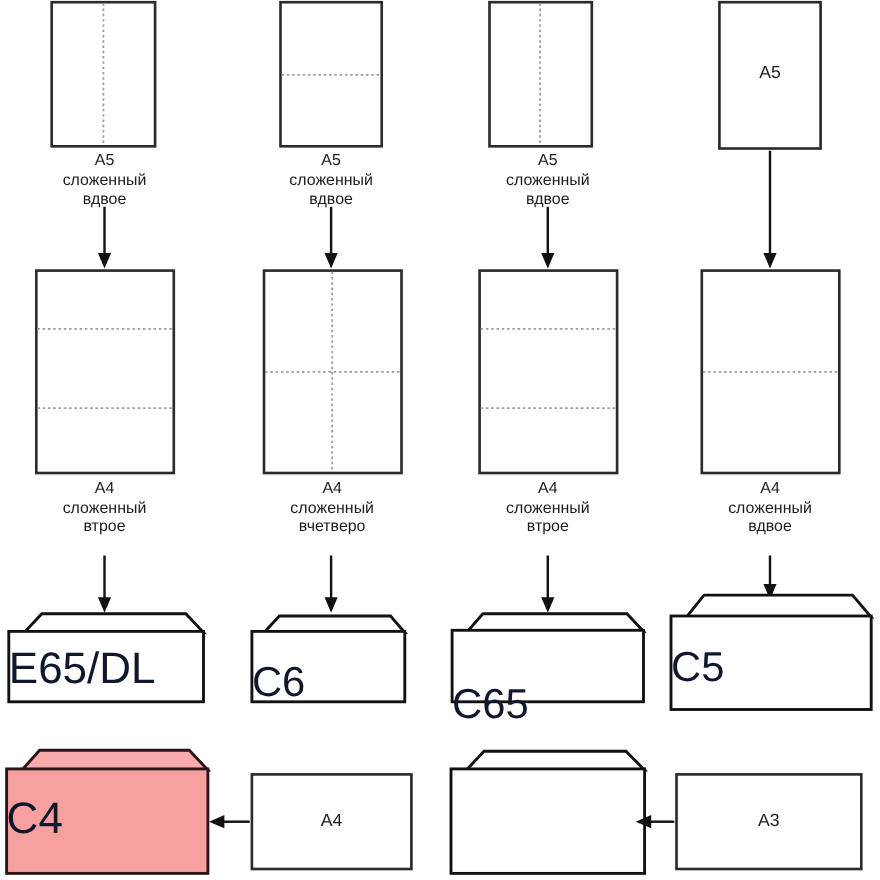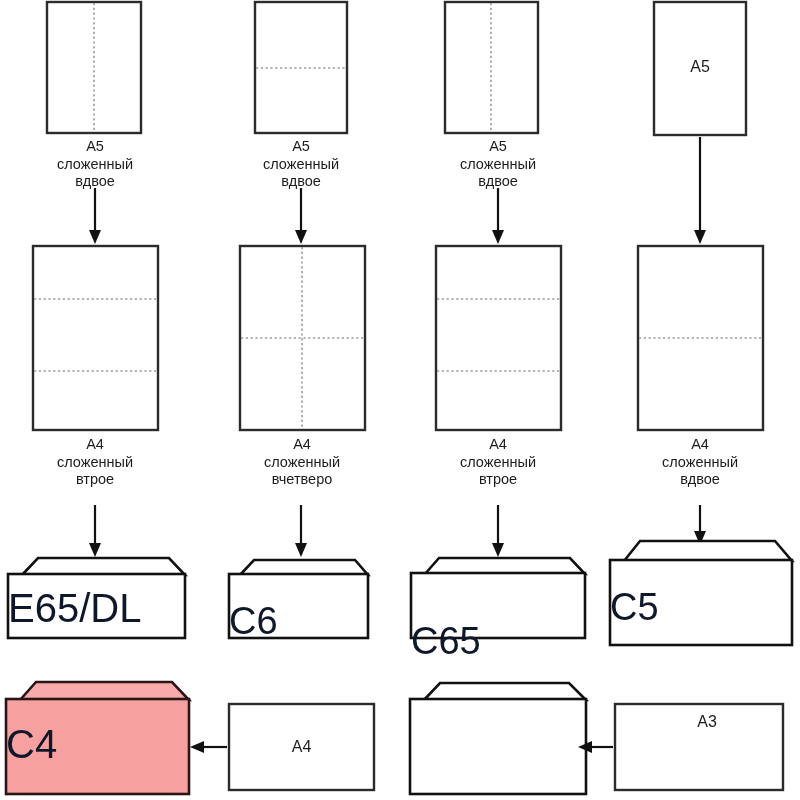--- a/index.html
+++ b/index.html
@@ -236,15 +236,15 @@
 вдвое</div>
 
   <div class="env-label big" style="left:8px; top:586px; width:177px;">E65/DL</div>
   <div class="env-label med" style="left:229px; top:600px; width:157px;">C6</div>
   <div class="env-label med" style="left:411px; top:620px; width:174px;">C65</div>
   <div class="env-label med" style="left:610px; top:586px; width:150px;">C5</div>
 
   <div class="env-label big" style="left:6px; top:722px; width:183px;">C4</div>
   <div class="box-label" style="left:229px; top:738px; width:145px;">A4</div>
 
-  <div class="box-label" style="left:615px; top:713px; width:184px;">A3</div>
+  <div class="box-label" style="left:615px; top:738px; width:168px;">A3</div>
 
 </div>
 
 </body></html>

